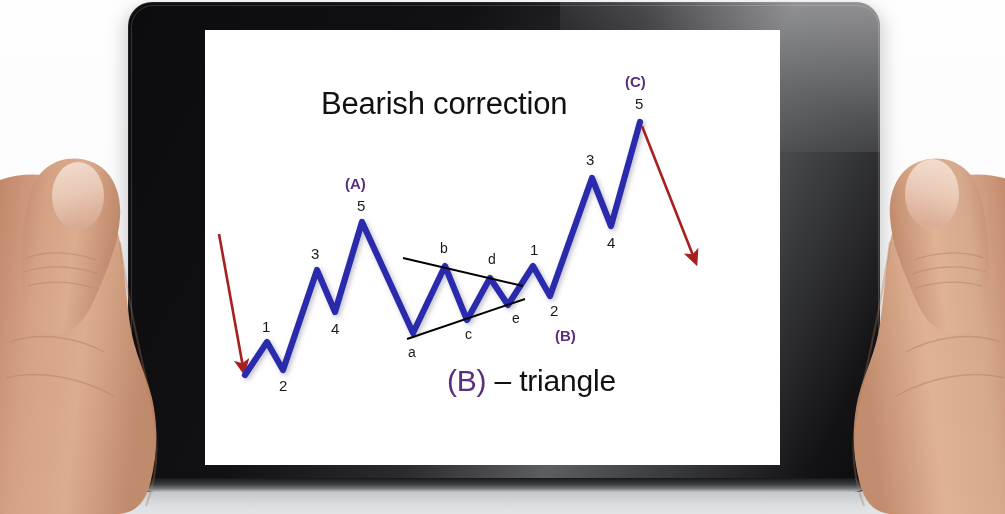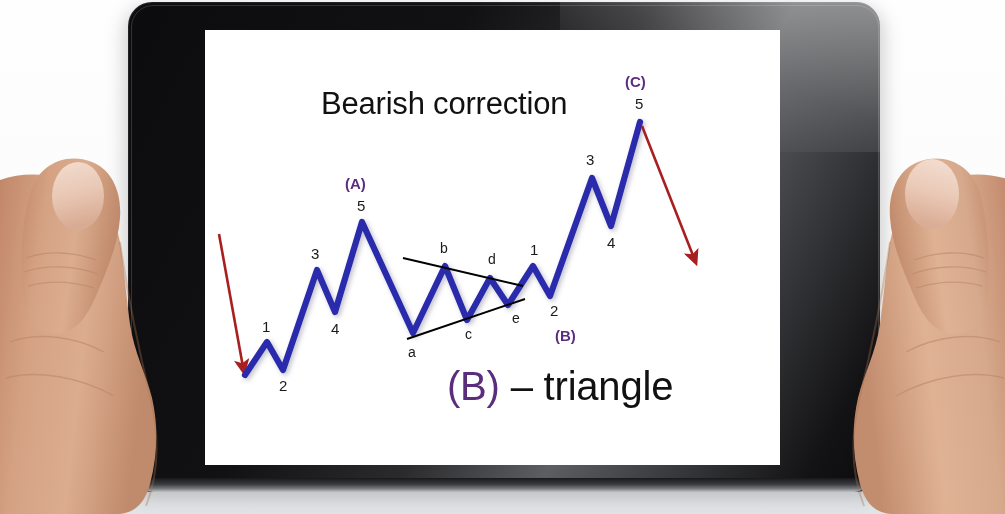--- a/index.html
+++ b/index.html
@@ -91,21 +91,21 @@
     line-height: 1;
     white-space: nowrap;
     user-select: none;
   }
   .title {
     font-size: 31px;
     letter-spacing: -0.2px;
     color: #111111;
   }
   .caption {
-    font-size: 40px;
+    font-size: 30px;
     color: #111111;
     letter-spacing: -0.2px;
     text-align: right;
   }
   .caption .paren { color: #5a2d7d; }
   .num { font-size: 15px; font-weight: 400; }
   .sub { font-size: 14px; font-weight: 400; }
   .deg { font-size: 15px; font-weight: bold; color: #5a2d7d; }
   .watermark {
     position: absolute;

